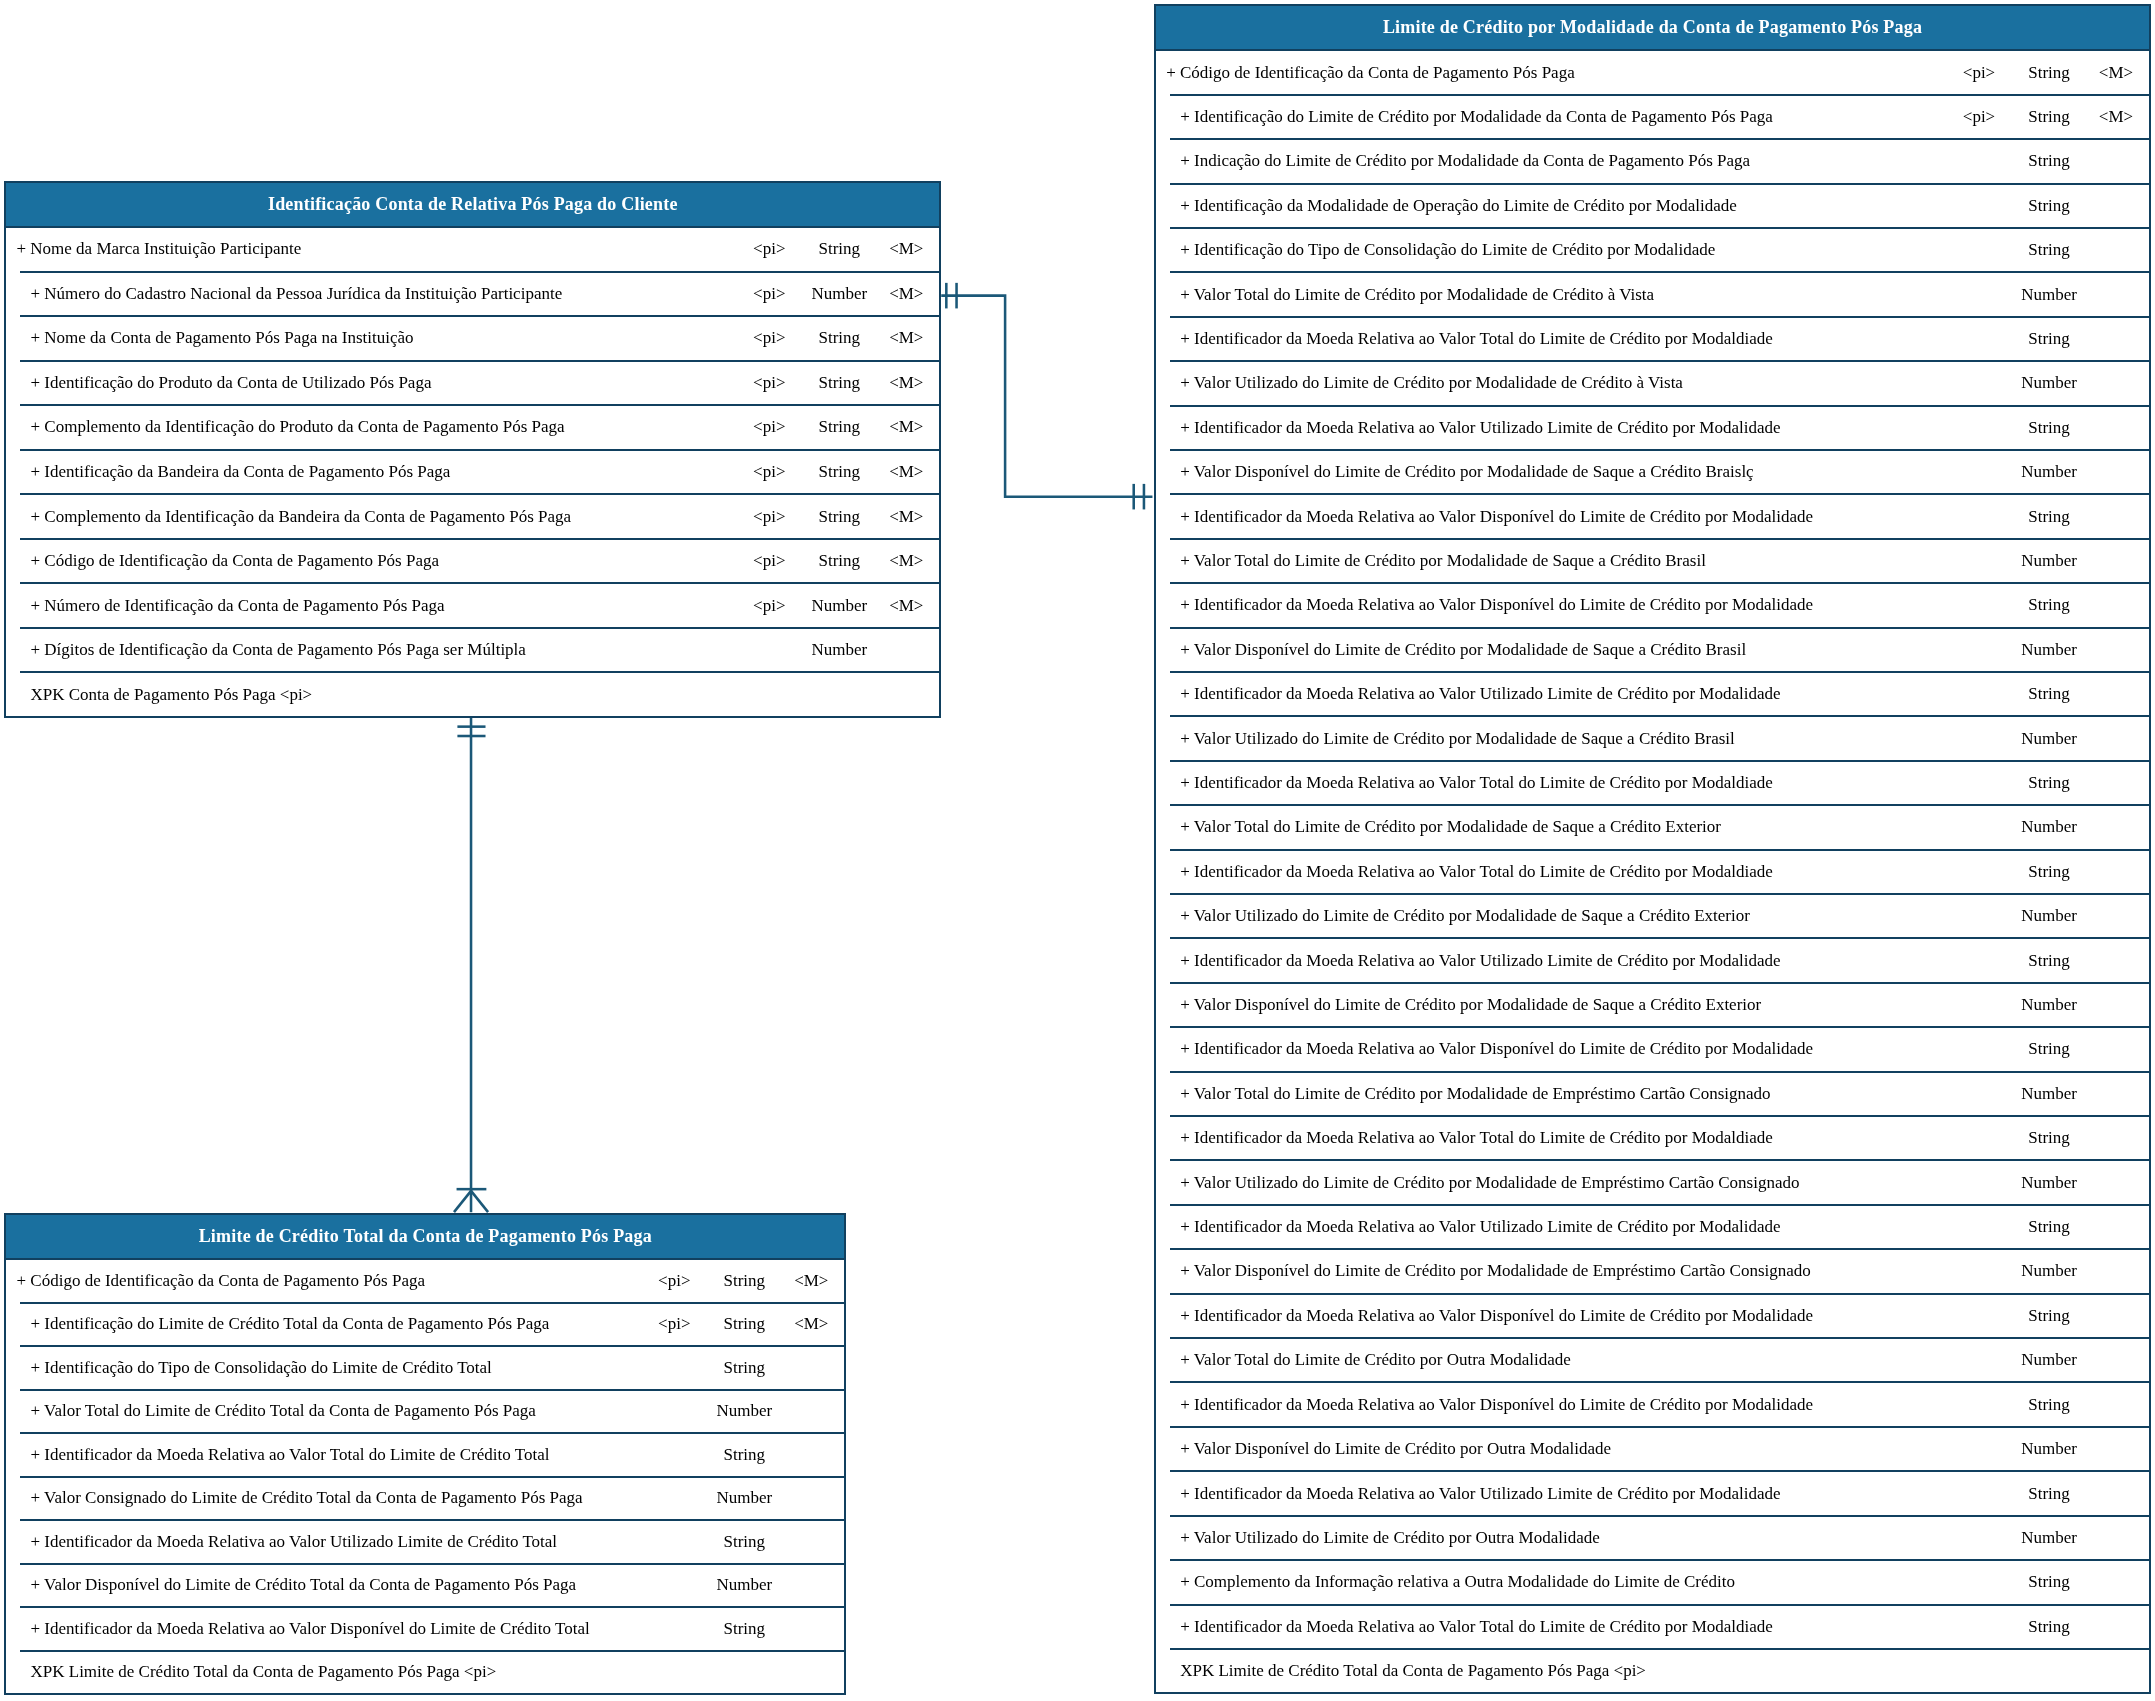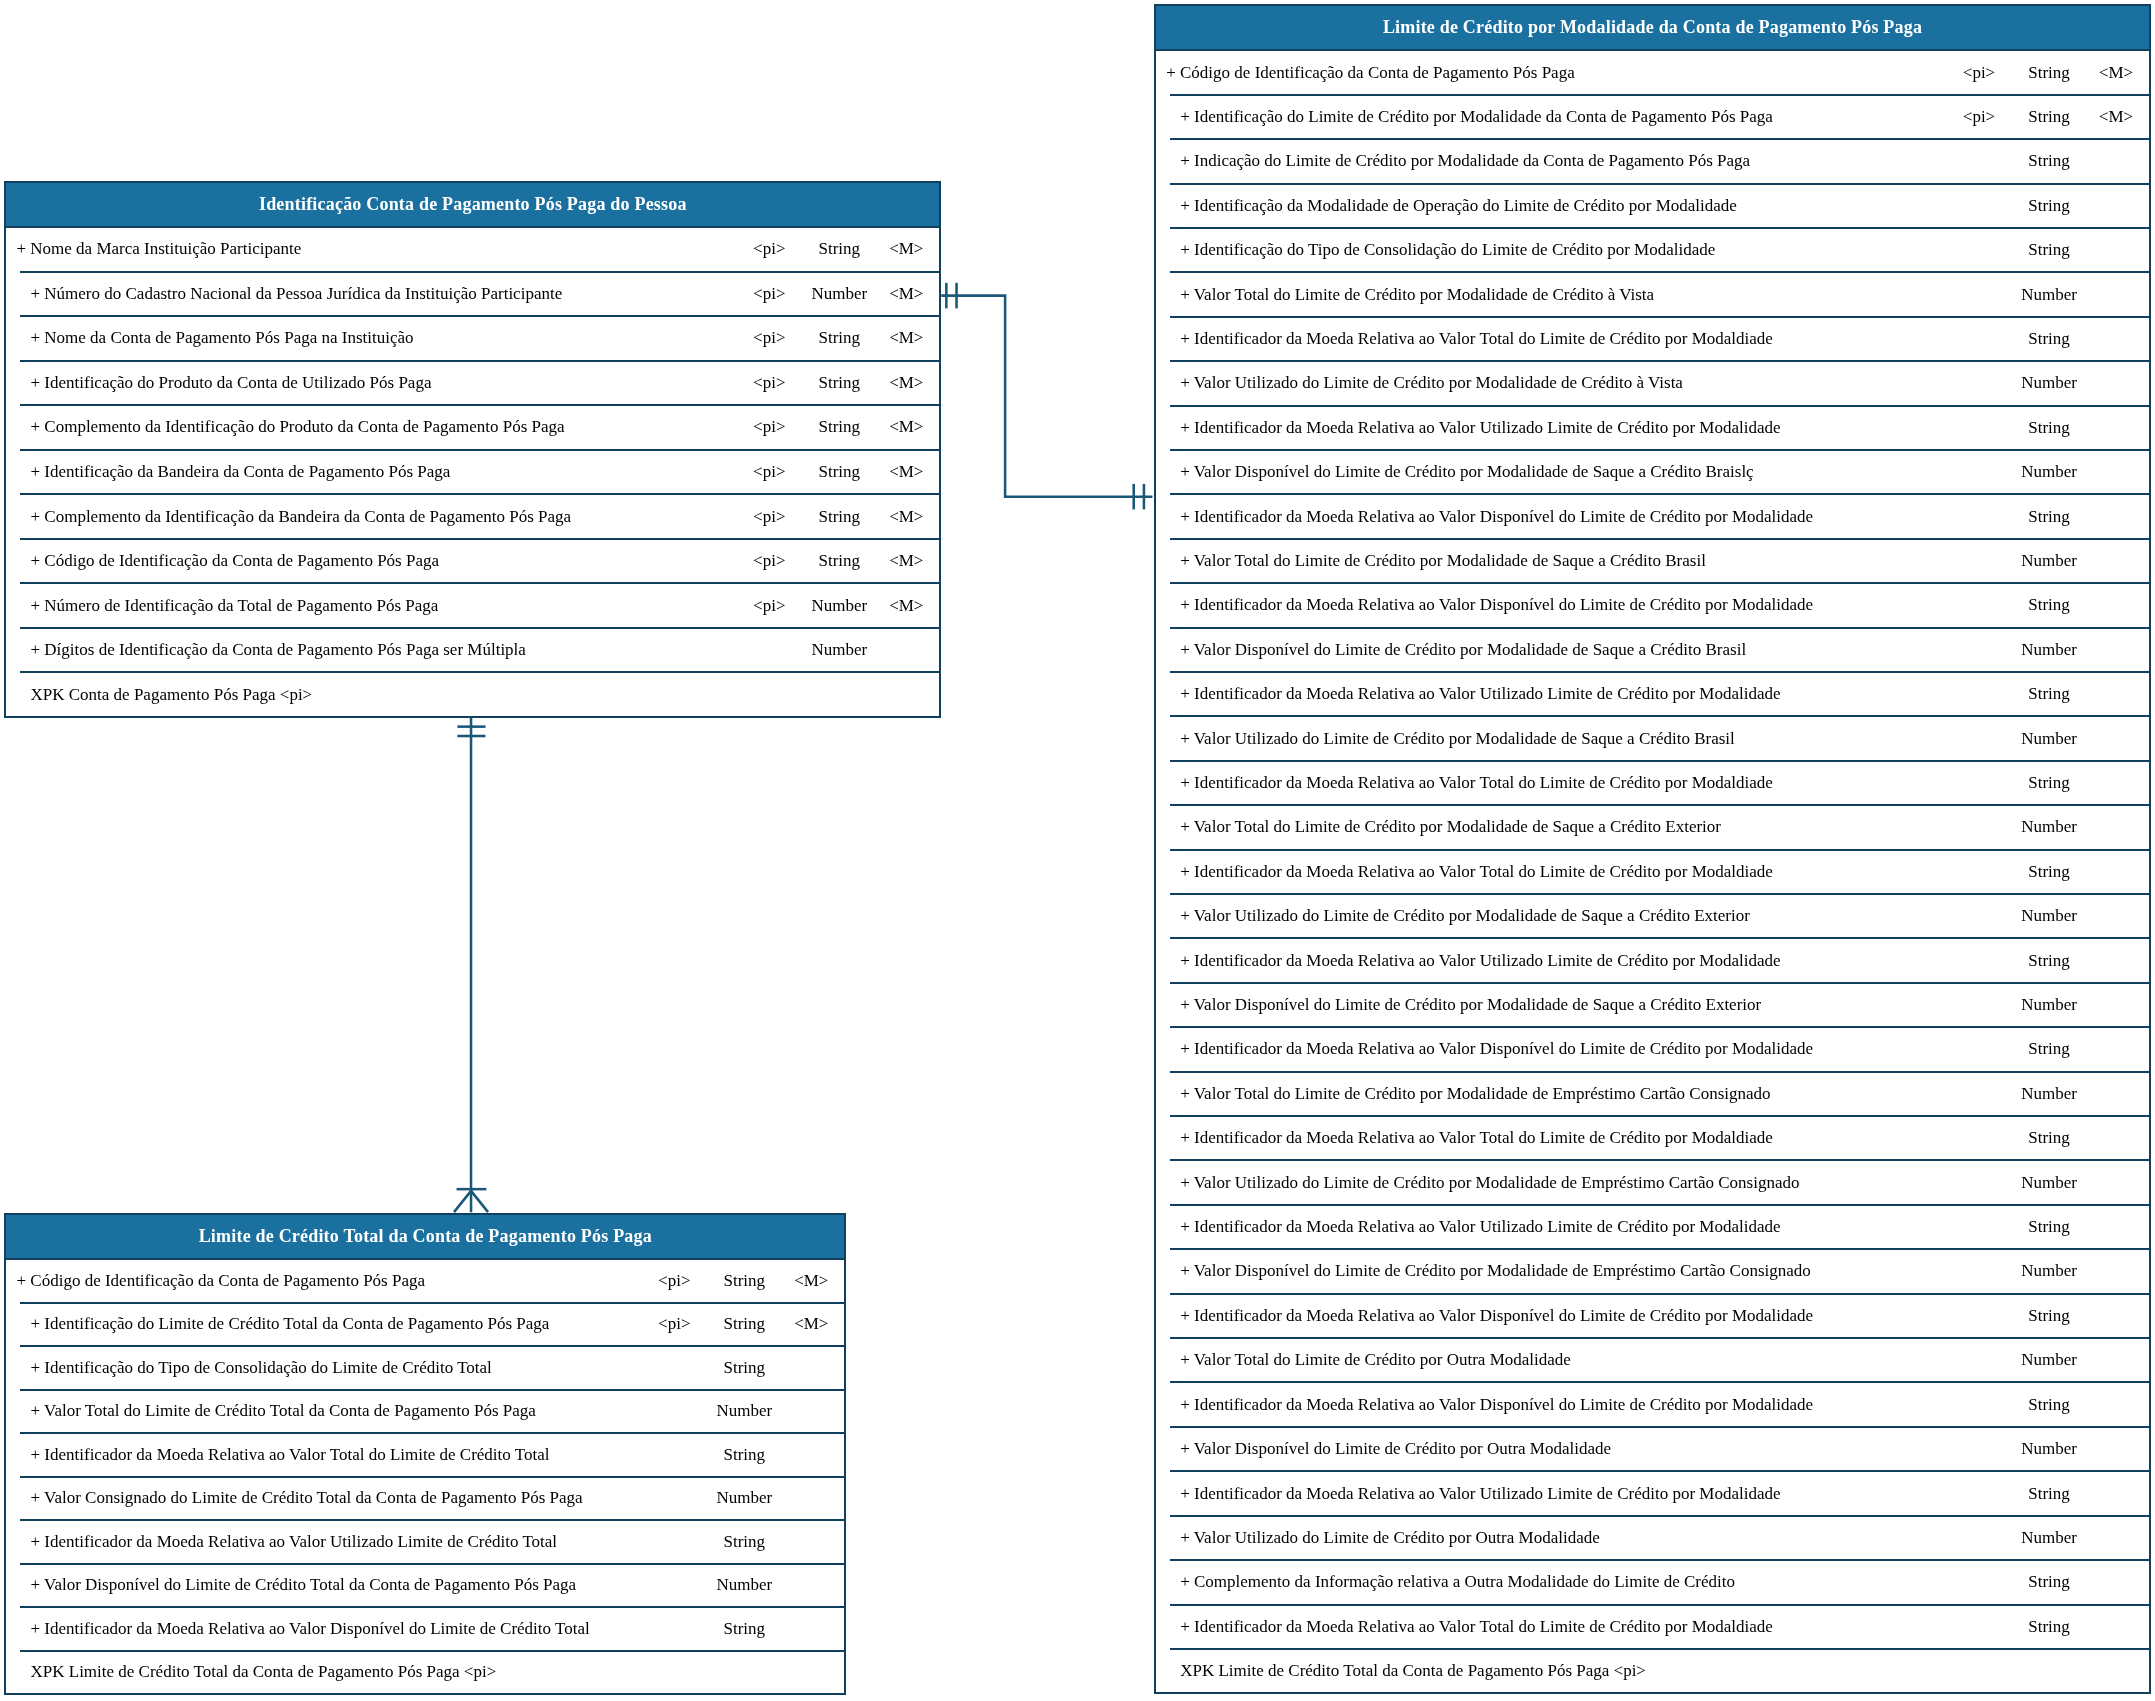--- a/index.html
+++ b/index.html
@@ -108,21 +108,21 @@
       <line x1="553" y1="843" x2="553" y2="1423"></line>
       <line x1="537" y1="853" x2="570" y2="853"></line>
       <line x1="537" y1="864" x2="570" y2="864"></line>
       <line x1="536" y1="1396" x2="571" y2="1396"></line>
       <line x1="553" y1="1398" x2="533" y2="1423"></line>
       <line x1="553" y1="1398" x2="573" y2="1423"></line>
     </g>
   </svg>
 
   <section class="entity" style="left:4.3px;top:181px;width:937px;height:537px">
-    <header class="entity-title">Identificação Conta de Pagamento Pós Paga do Pessoa</header>
+    <header class="entity-title">Identificação Conta de Relativa Pós Paga do Cliente</header>
     <div class="entity-rows">
 
         <div class="attr-row">
           <span class="attr-name">+ Nome da Marca Instituição Participante</span>
           <span class="attr-pi">&lt;pi&gt;</span>
           <span class="attr-type">String</span>
           <span class="attr-m">&lt;M&gt;</span>
         </div>
 
         <div class="attr-row">
@@ -168,21 +168,21 @@
         </div>
 
         <div class="attr-row">
           <span class="attr-name">+ Código de Identificação da Conta de Pagamento Pós Paga</span>
           <span class="attr-pi">&lt;pi&gt;</span>
           <span class="attr-type">String</span>
           <span class="attr-m">&lt;M&gt;</span>
         </div>
 
         <div class="attr-row">
-          <span class="attr-name">+ Número de Identificação da Total de Pagamento Pós Paga</span>
+          <span class="attr-name">+ Número de Identificação da Conta de Pagamento Pós Paga</span>
           <span class="attr-pi">&lt;pi&gt;</span>
           <span class="attr-type">Number</span>
           <span class="attr-m">&lt;M&gt;</span>
         </div>
 
         <div class="attr-row">
           <span class="attr-name">+ Dígitos de Identificação da Conta de Pagamento Pós Paga ser Múltipla</span>
           <span class="attr-pi"></span>
           <span class="attr-type">Number</span>
           <span class="attr-m"></span>

